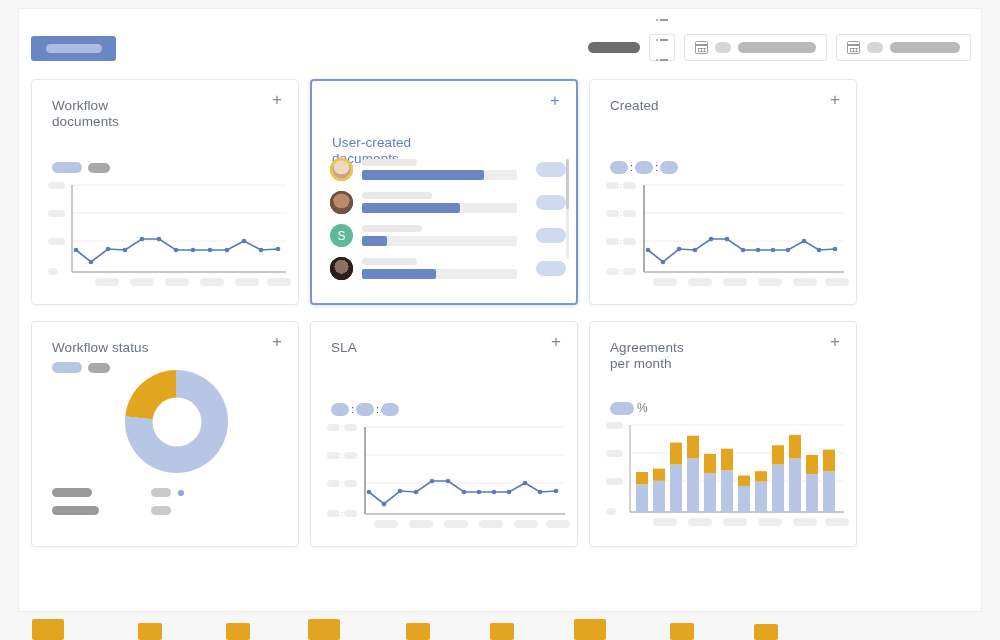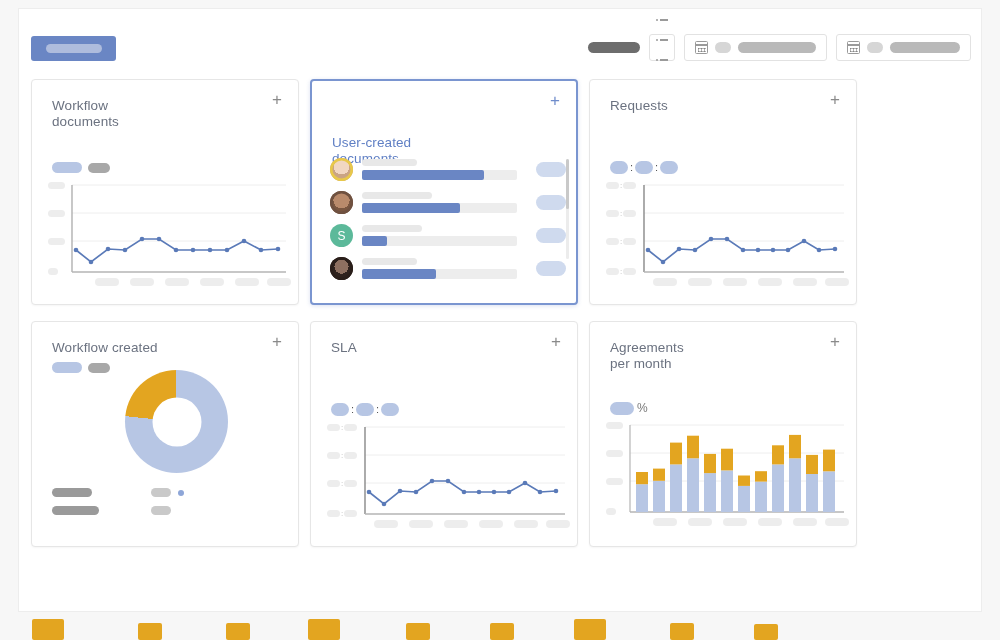--- a/index.html
+++ b/index.html
@@ -351,21 +351,21 @@
             </div>
 
           </div>
 
           <div class="scrollbar">
             <span class="thumb"></span>
           </div>
         </div>
 
         <div class="card">
-          <div class="card-title">Requests</div>
+          <div class="card-title">Created</div>
           <div class="plus-btn">+</div>
 
           <div class="legend-colon">
             <span class="bp"></span>
             <span class="sep">:</span>
             <span class="bp"></span>
             <span class="sep">:</span>
             <span class="bp"></span>
           </div>
 
@@ -419,21 +419,21 @@
             <div class="xlab" style="left:152px;top:96px"></div>
             <div class="xlab" style="left:187px;top:96px"></div>
             <div class="xlab" style="left:219px;top:96px"></div>
           </div>
         </div>
       </div>
 
       <div class="row">
 
         <div class="card">
-          <div class="card-title">Workflow created</div>
+          <div class="card-title">Workflow status</div>
           <div class="plus-btn">+</div>
 
           <div class="legend-simple" style="top:40px">
             <span class="lg-blue"></span>
             <span class="lg-gray"></span>
           </div>
 
           <div class="donut"></div>
 
           <div class="donut-legend">

